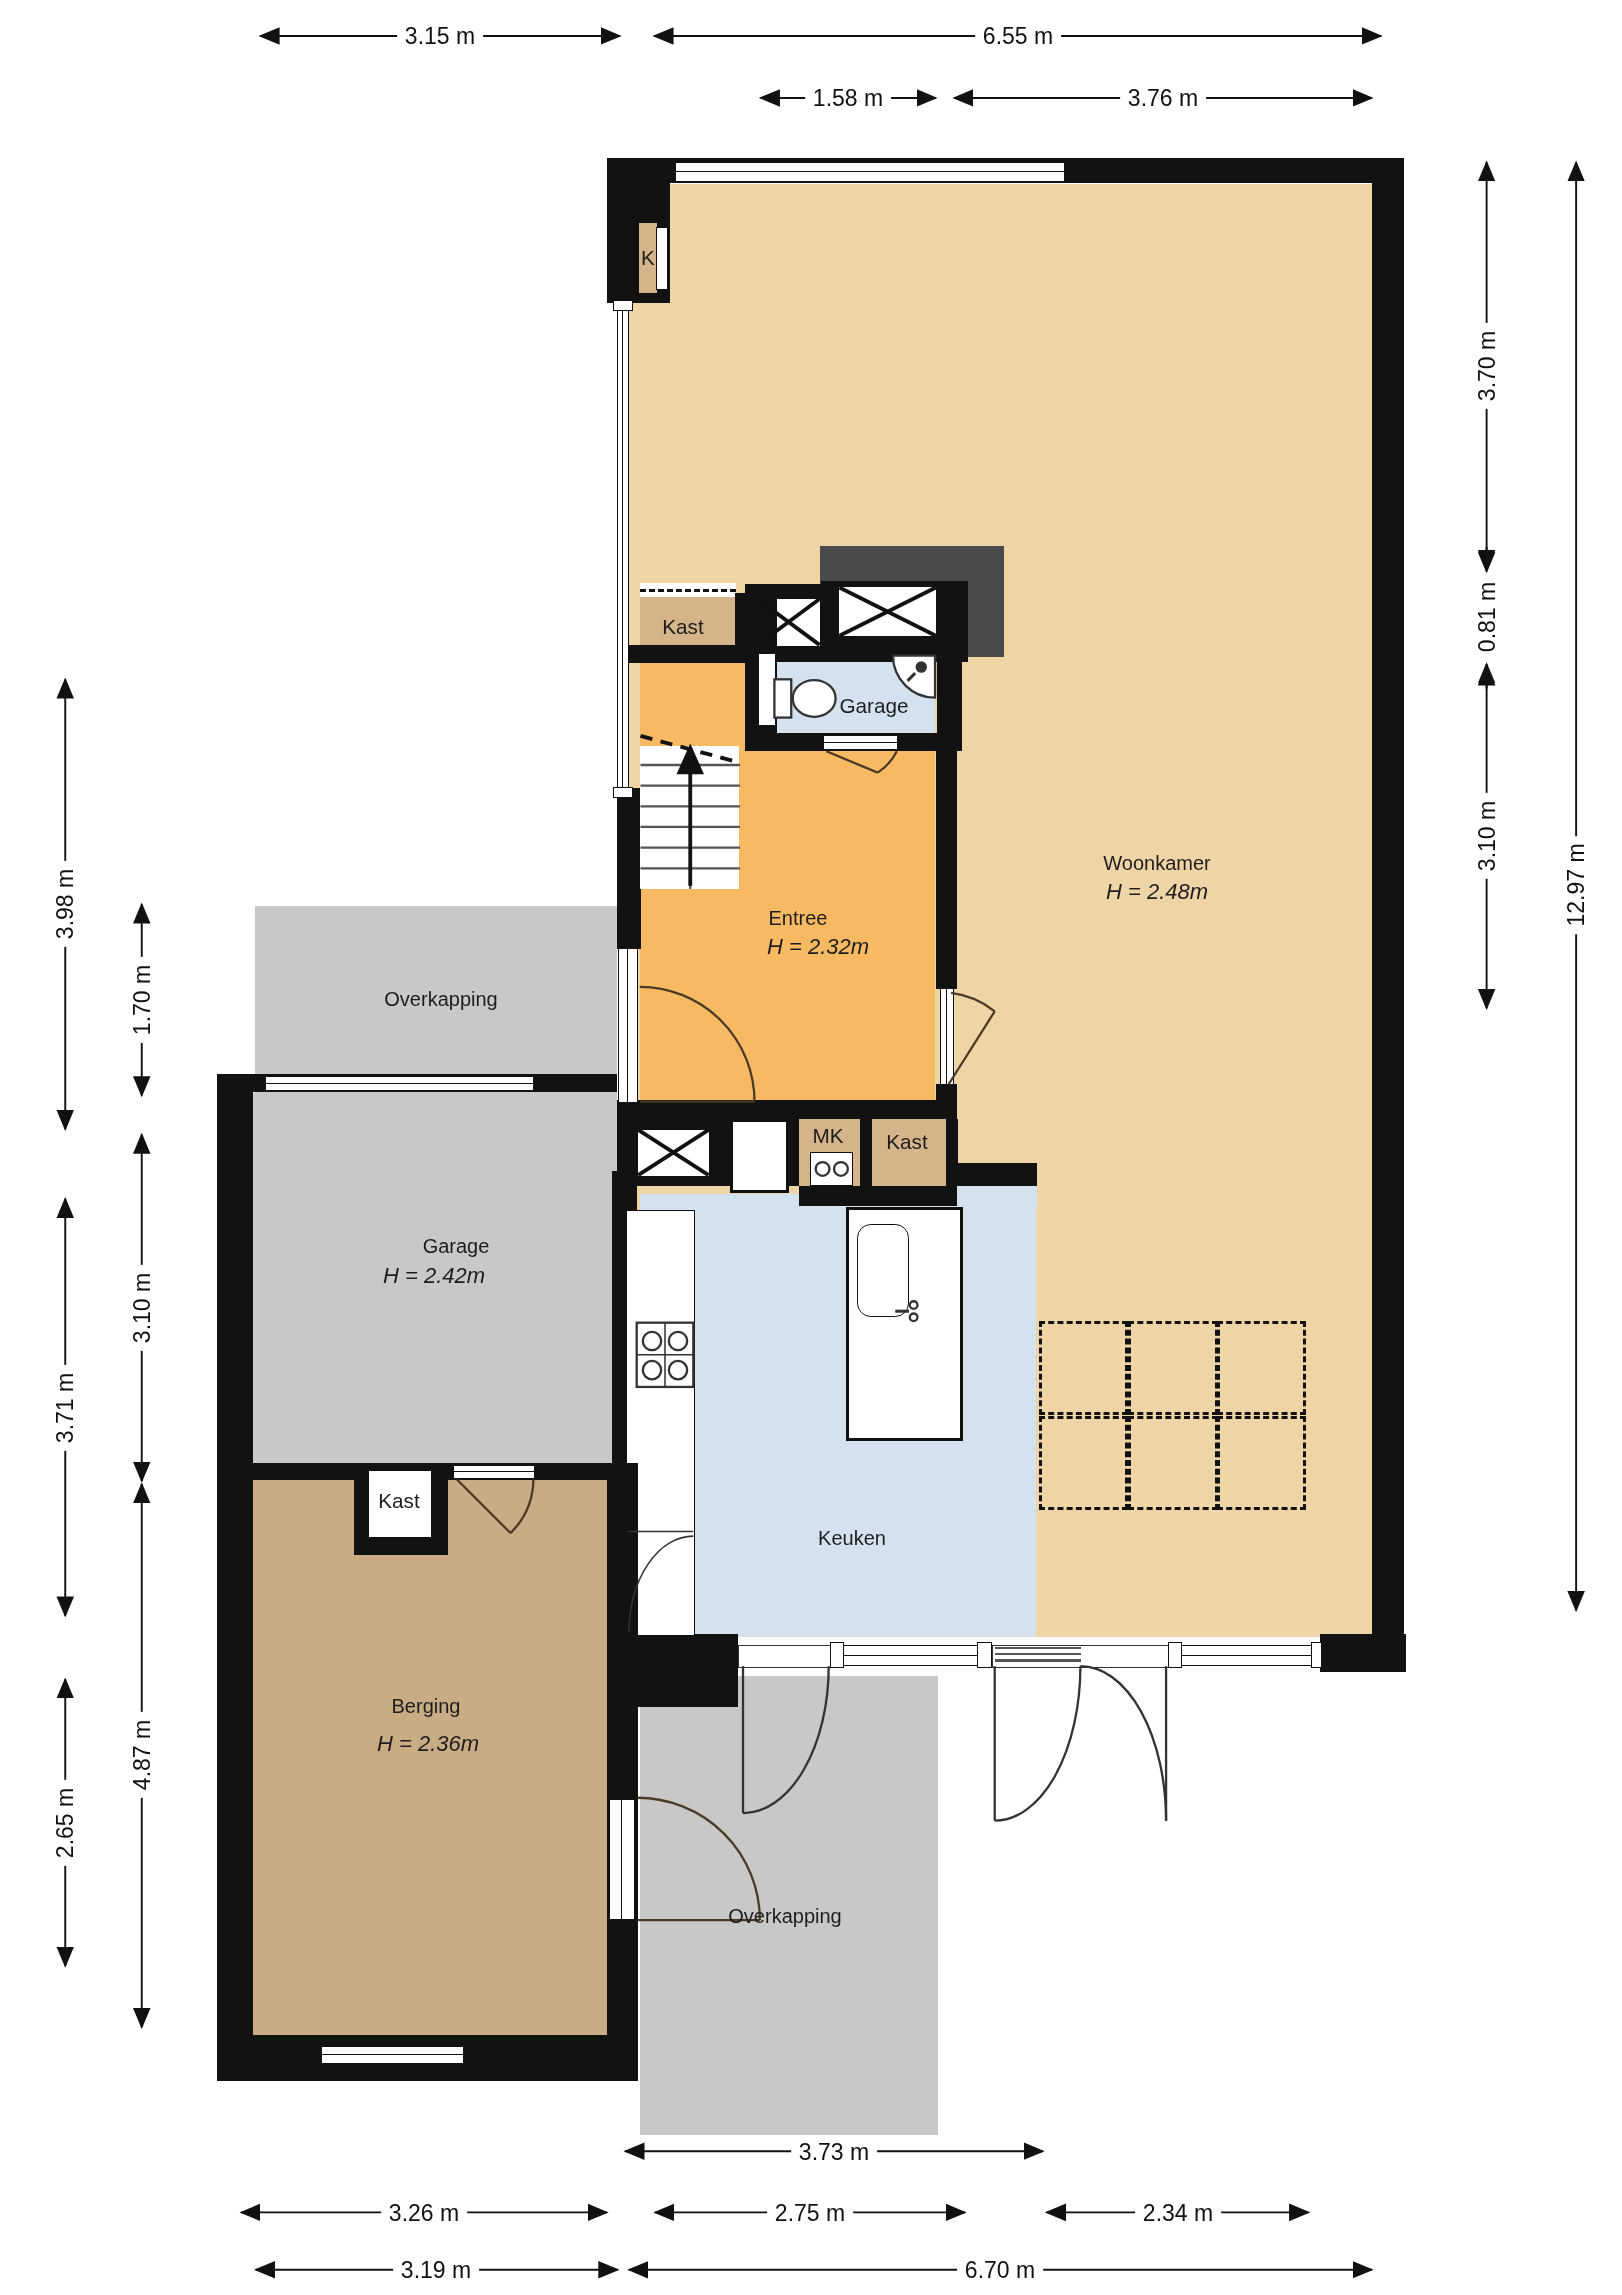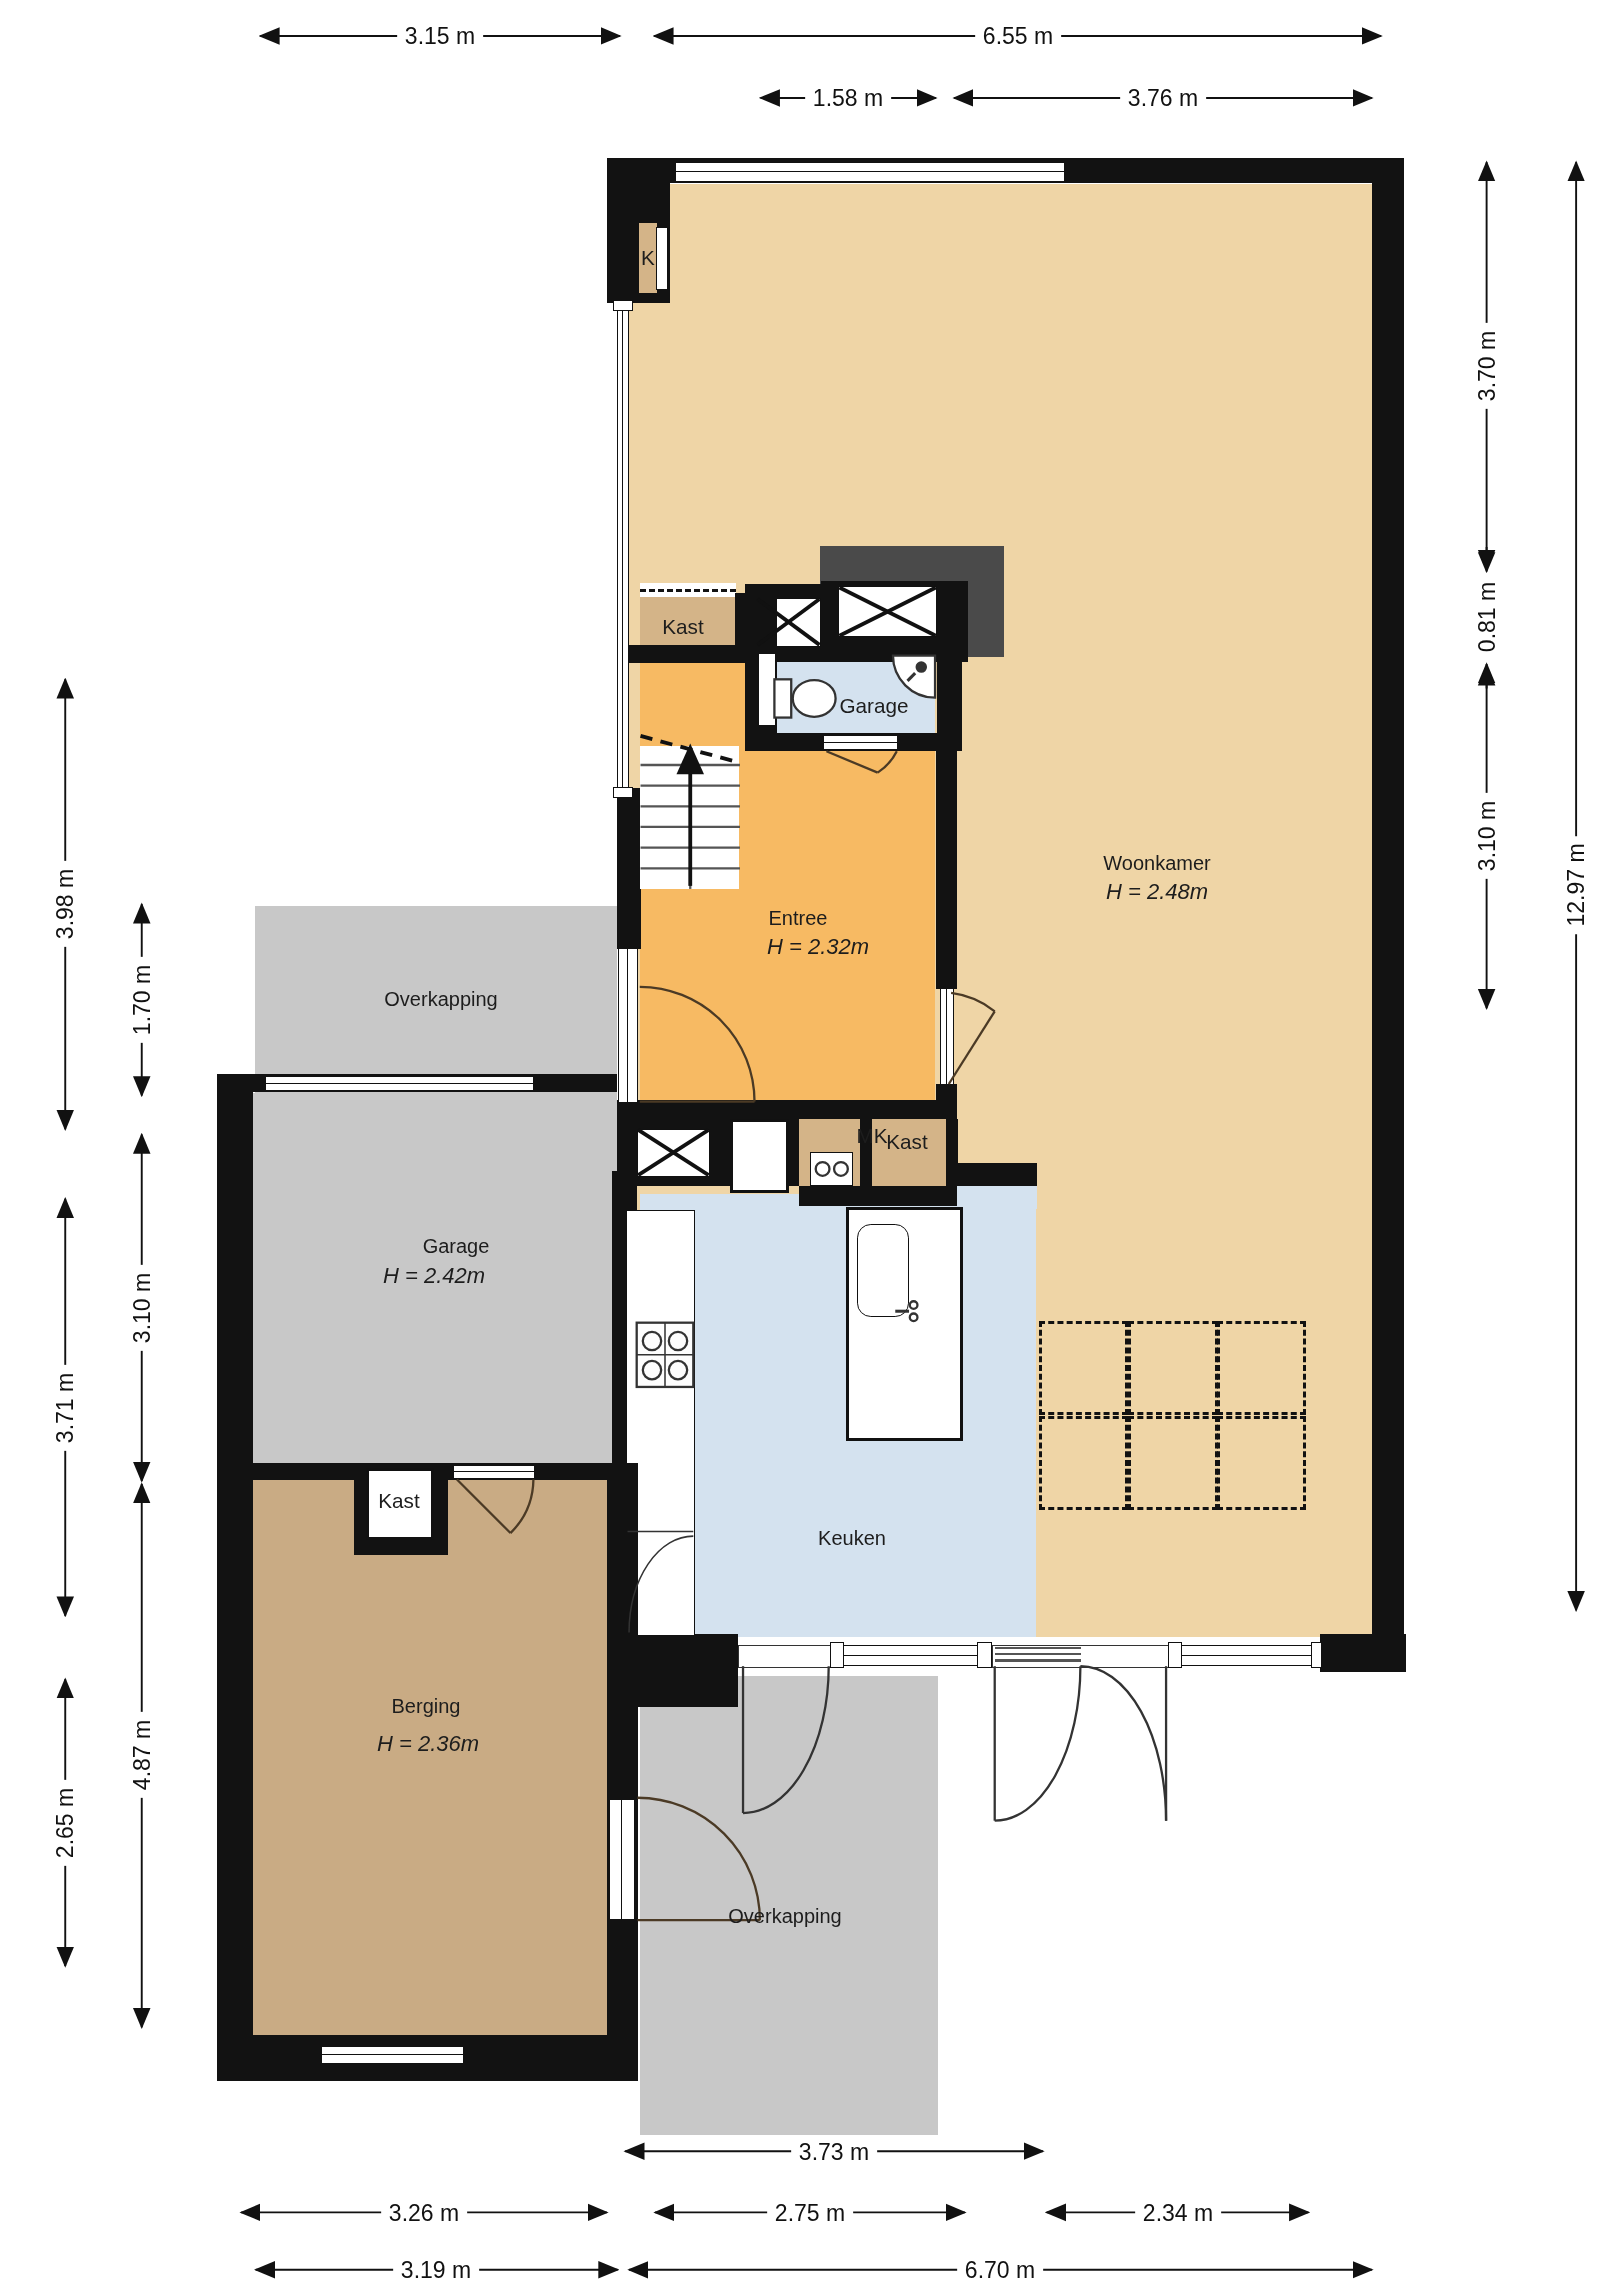--- a/index.html
+++ b/index.html
@@ -255,21 +255,21 @@
   <div class="lbl s" style="left:874px;top:706px;">Garage</div>
   <div class="lbl" style="left:852px;top:1538px;">Keuken</div>
   <div class="lbl" style="left:456px;top:1246px;">Garage</div>
   <div class="lbl h2" style="left:434px;top:1276px;">H = 2.42m</div>
   <div class="lbl" style="left:426px;top:1706px;">Berging</div>
   <div class="lbl h2" style="left:428px;top:1732px;margin-top:12px;">H = 2.36m</div>
   <div class="lbl" style="left:441px;top:999px;">Overkapping</div>
   <div class="lbl" style="left:785px;top:1916px;">Overkapping</div>
   <div class="lbl s" style="left:683px;top:627px;">Kast</div>
   <div class="lbl s" style="left:648px;top:258px;">K</div>
-  <div class="lbl s" style="left:828px;top:1136px;margin-left:44px;">MK</div>
+  <div class="lbl s" style="left:828px;top:1136px;">MK</div>
   <div class="lbl s" style="left:907px;top:1142px;">Kast</div>
   <div class="lbl s" style="left:399px;top:1501px;">Kast</div>
 
   <div class="dim" style="left:440px;top:36px;">3.15 m</div>
   <div class="dim" style="left:1018px;top:36px;">6.55 m</div>
   <div class="dim" style="left:848px;top:98px;">1.58 m</div>
   <div class="dim" style="left:1163px;top:98px;">3.76 m</div>
   <div class="dim v" style="left:1487px;top:366px;">3.70 m</div>
   <div class="dim v" style="left:1487px;top:617px;">0.81 m</div>
   <div class="dim v" style="left:1487px;top:836px;">3.10 m</div>

